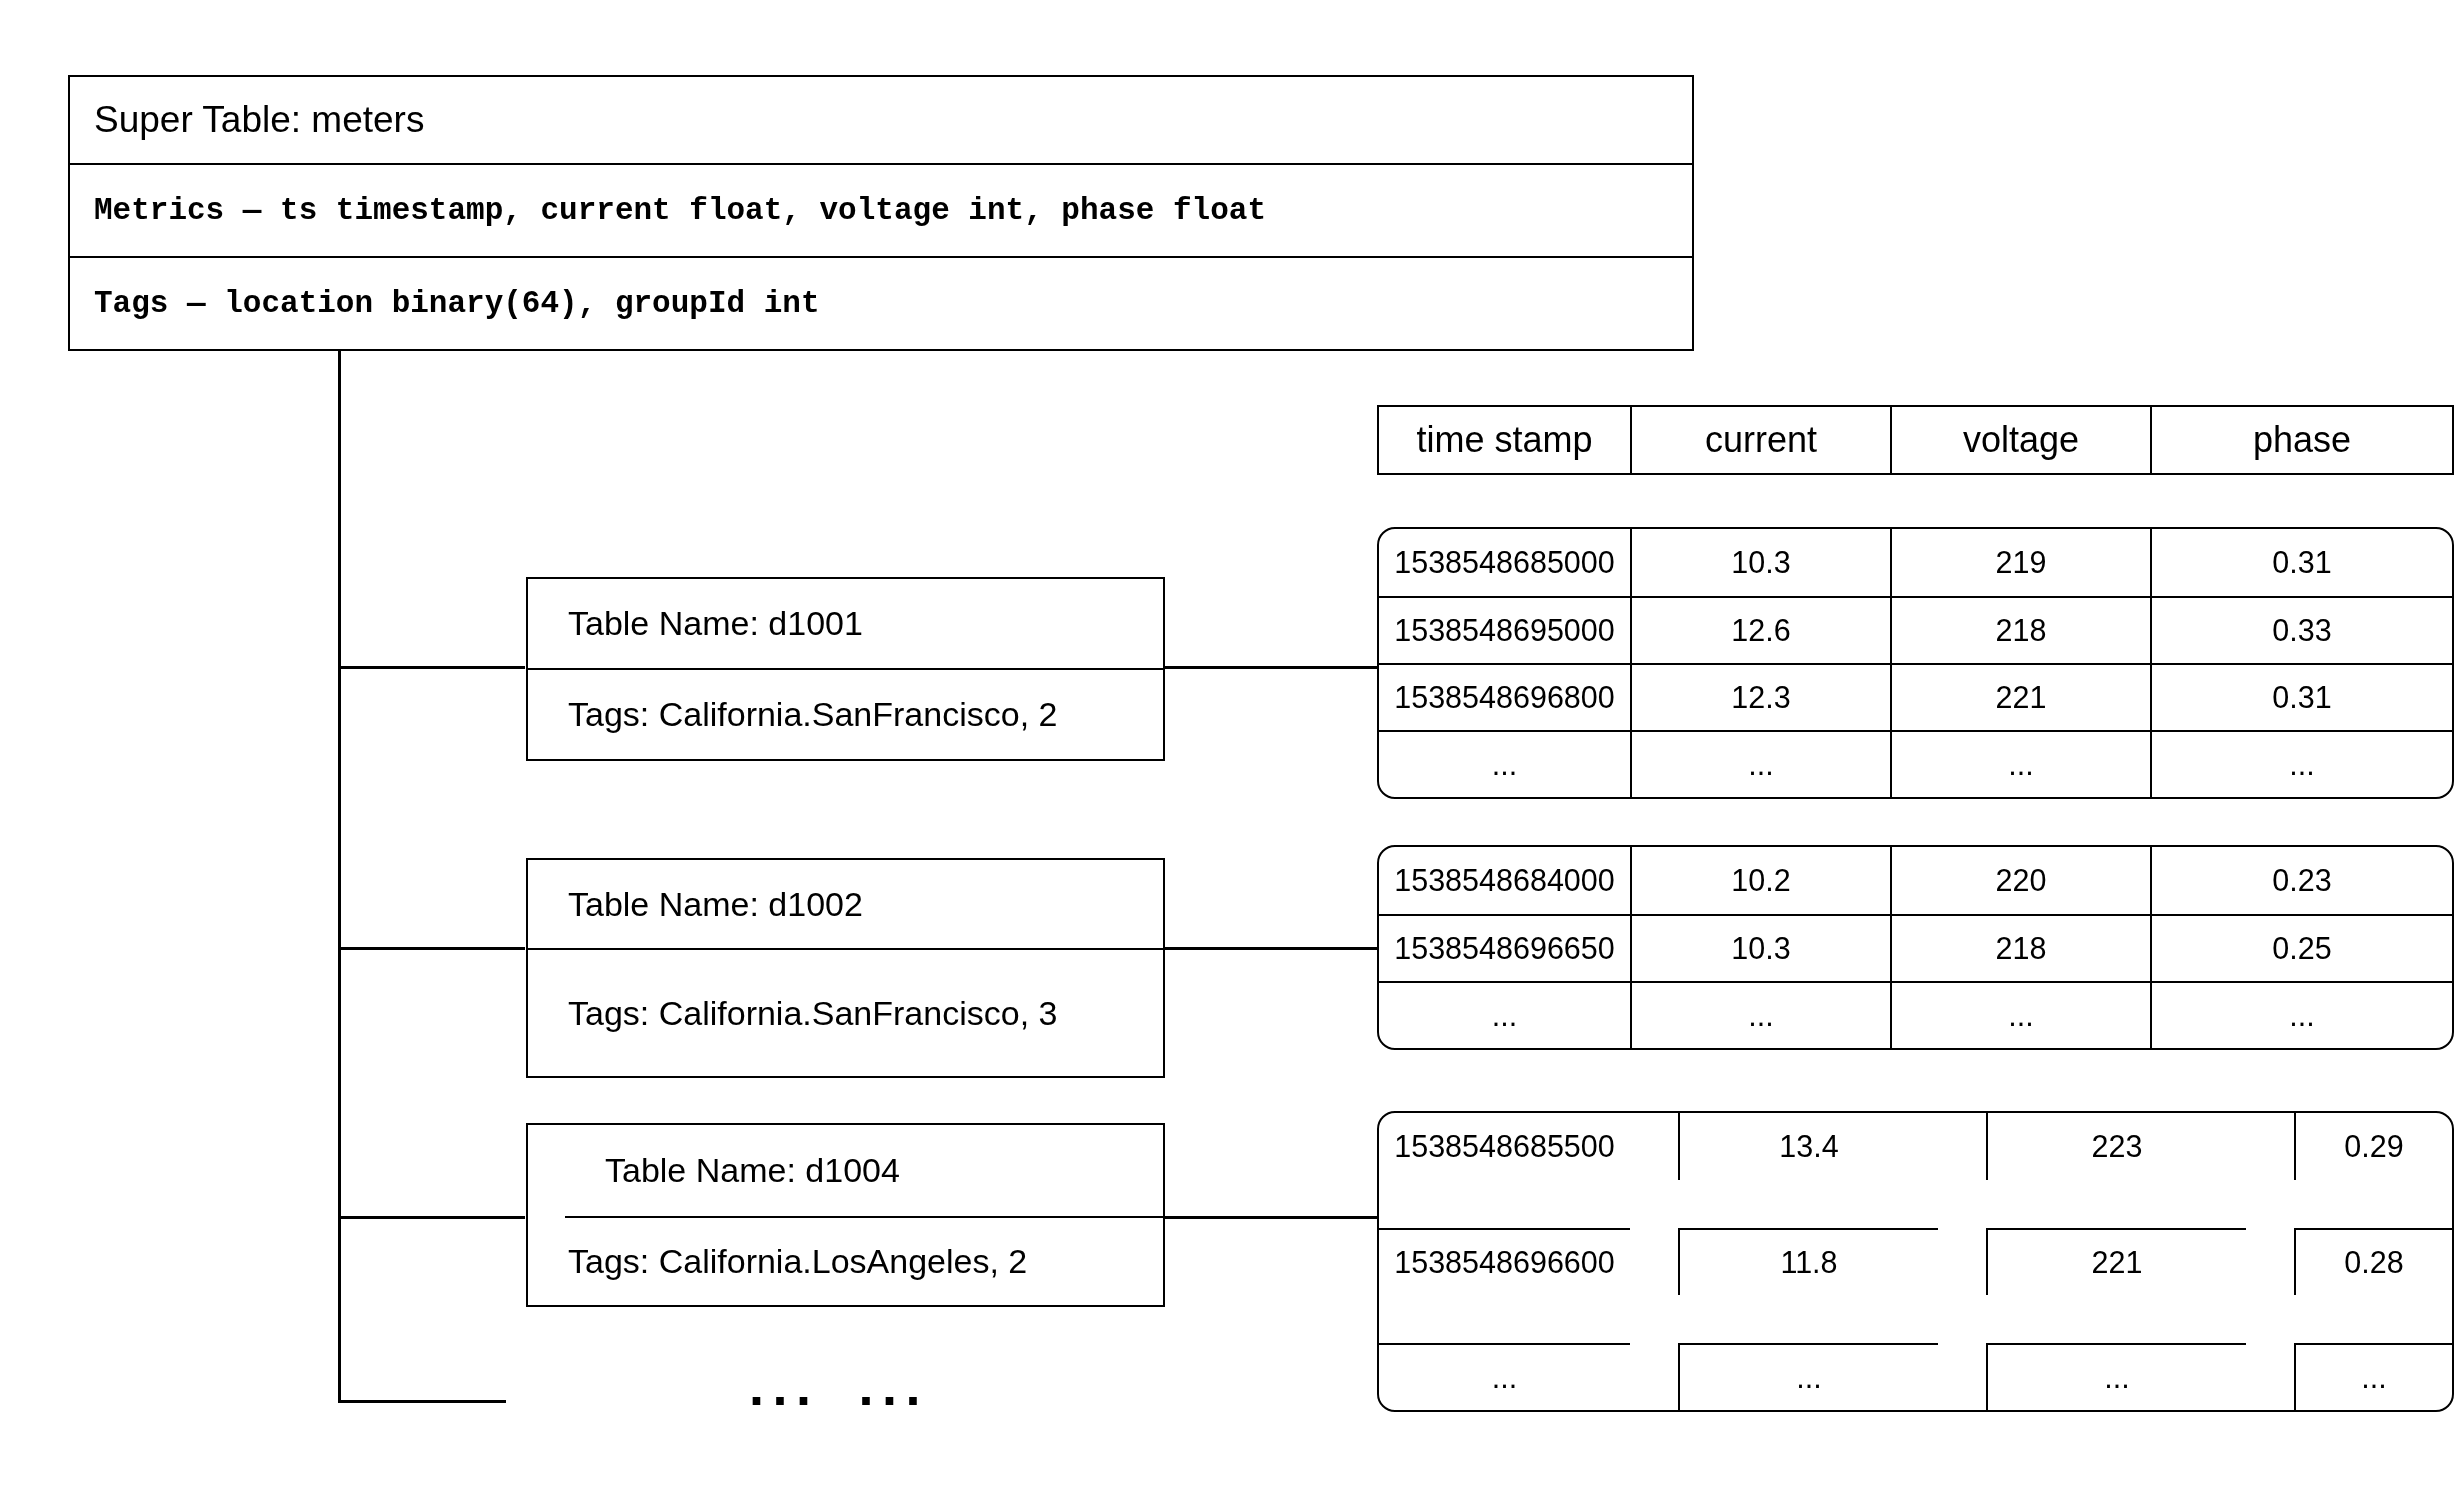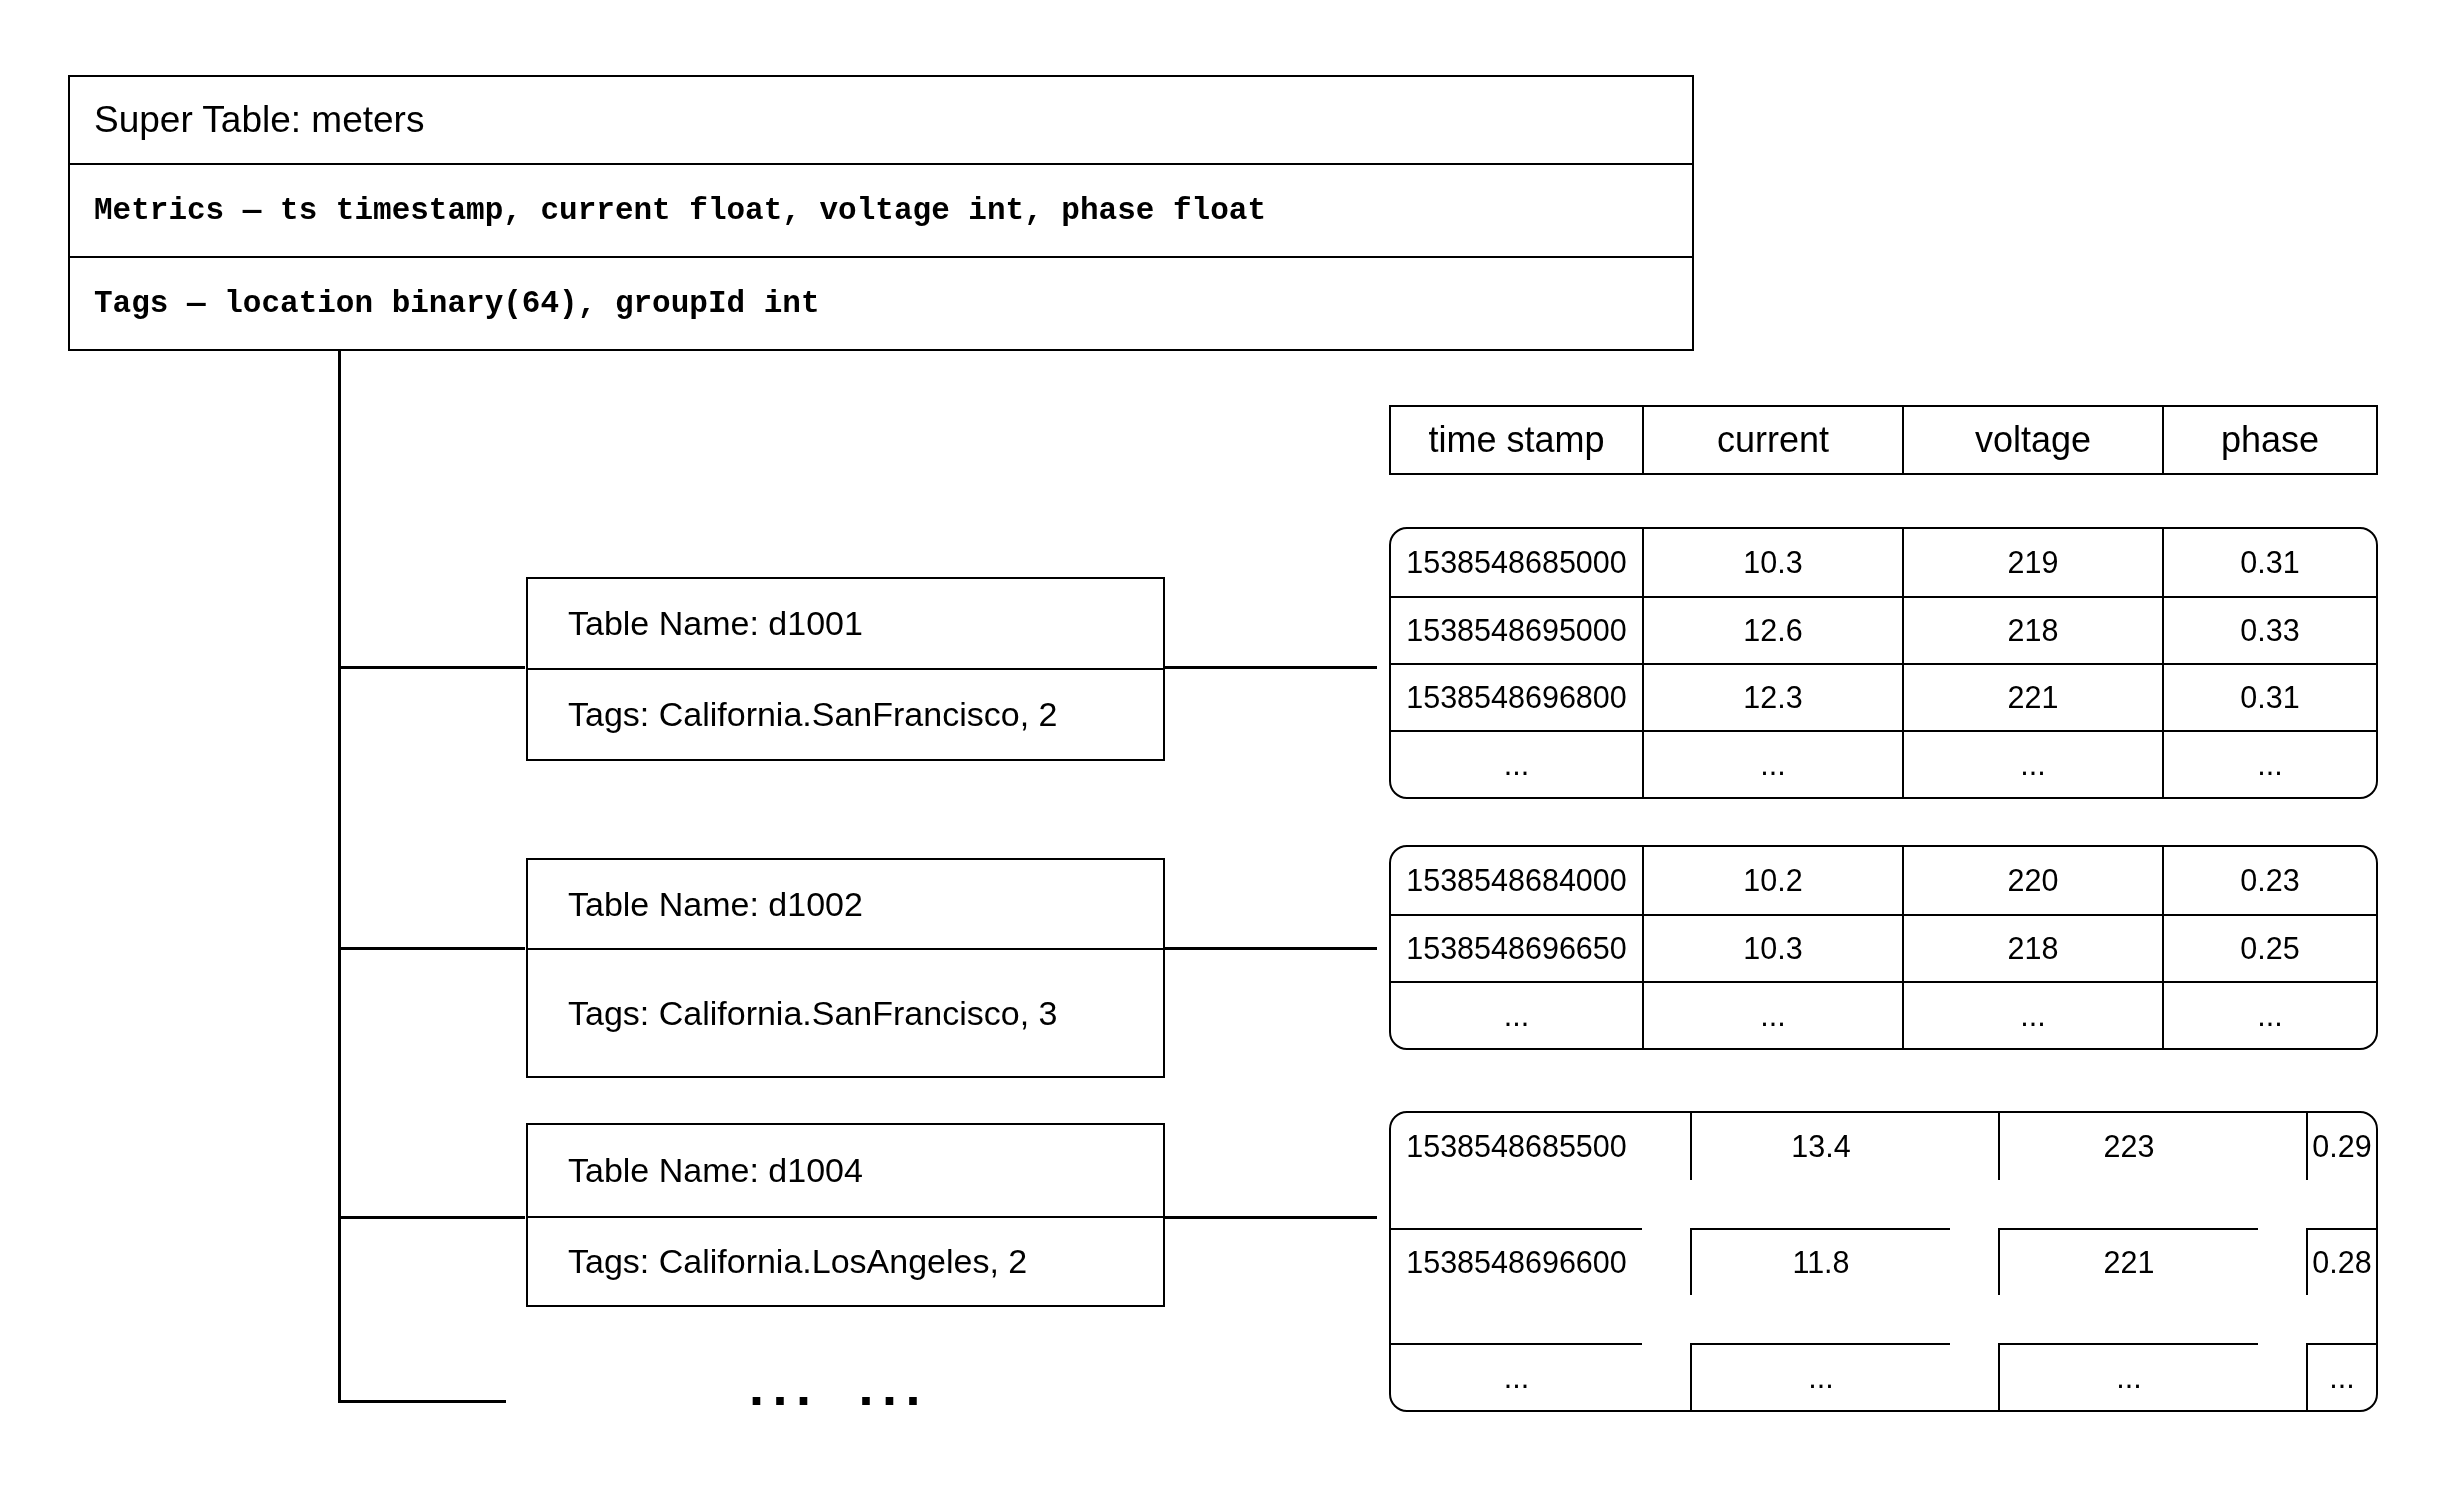--- a/index.html
+++ b/index.html
@@ -39,23 +39,23 @@
   }
   .sub-row {
     display:flex; align-items:center; padding-left:40px;
     font-size:34px;
   }
   .sub-row.first { border-bottom:2.5px solid var(--line); }
   .sub-row.second { flex:1; }
 
   
   .dgrid {
-    position:absolute; left:1377px; width:989px;
+    position:absolute; left:1377px; width:1077px;
     border:2.5px solid var(--line); background:var(--bg);
-    display:grid; grid-template-columns:251px 260px 260px 1fr;margin-left:12px;
+    display:grid; grid-template-columns:251px 260px 260px 1fr;
   }
   .dgrid > div {
     display:flex; align-items:center; justify-content:center;
     border-left:2.5px solid var(--line); border-top:2.5px solid var(--line);
     font-size:30.5px;
   }
   .dgrid > div:nth-child(4n+1) { border-left:none; }
   .dgrid > div:nth-child(-n+4) { border-top:none; }
   .dgrid.header > div { font-size:36px; }
   .dgrid.header { grid-auto-rows:66px; }
@@ -91,21 +91,21 @@
 
   <div class="sub-box" style="top:577px; height:184px;">
     <div class="sub-row first" style="height:91px;">Table Name: d1001</div>
     <div class="sub-row second">Tags: California.SanFrancisco, 2</div>
   </div>
   <div class="sub-box" style="top:858px; height:220px;">
     <div class="sub-row first" style="height:90px;">Table Name: d1002</div>
     <div class="sub-row second">Tags: California.SanFrancisco, 3</div>
   </div>
   <div class="sub-box" style="top:1123px; height:184px;">
-    <div class="sub-row first" style="height:93px;">Table Name: d1004</div>
+    <div class="sub-row first" style="height:93px;margin-left:37px;">Table Name: d1004</div>
     <div class="sub-row second">Tags: California.LosAngeles, 2</div>
   </div>
 
   <div class="dgrid header" style="top:405px;">
     <div>time stamp</div>
     <div>current</div>
     <div>voltage</div>
     <div>phase</div>
   </div>
 

